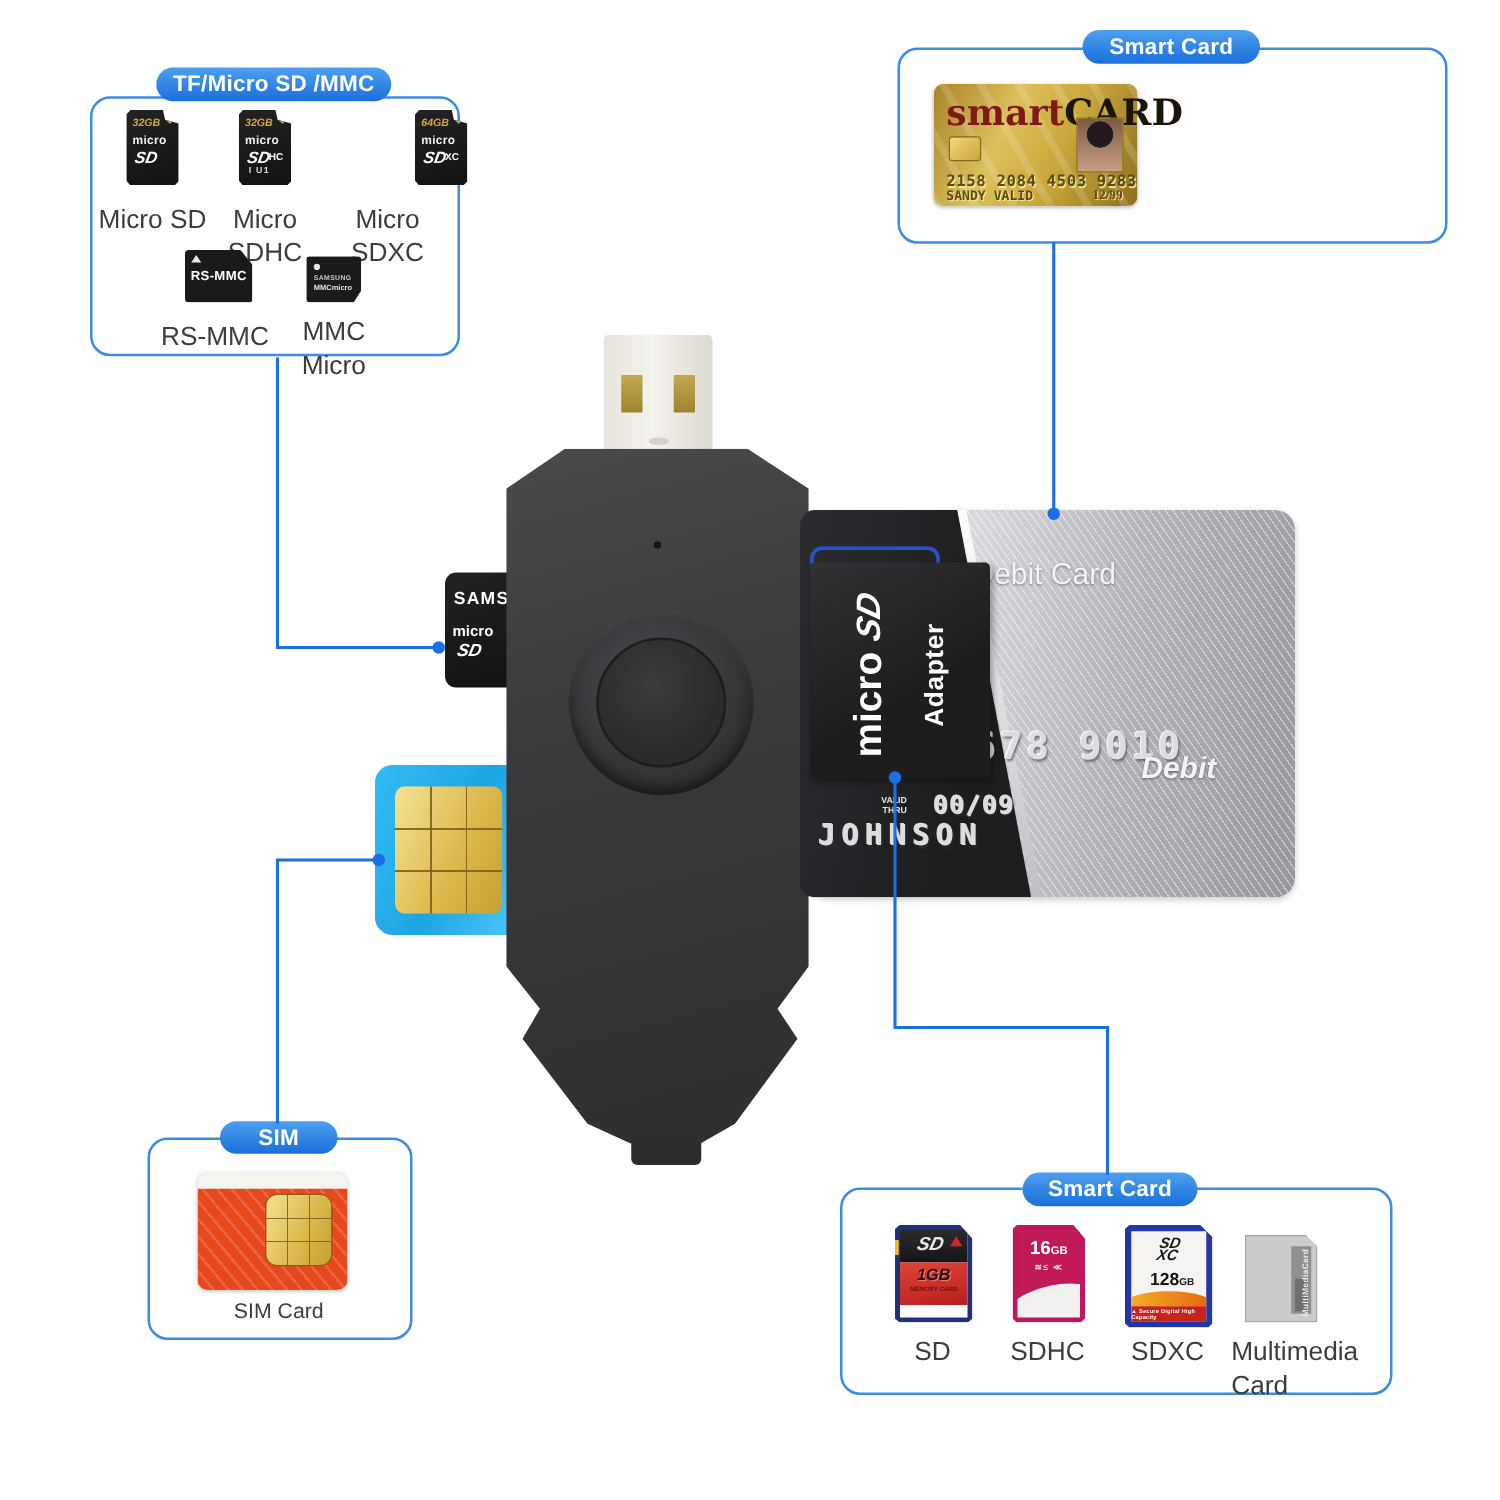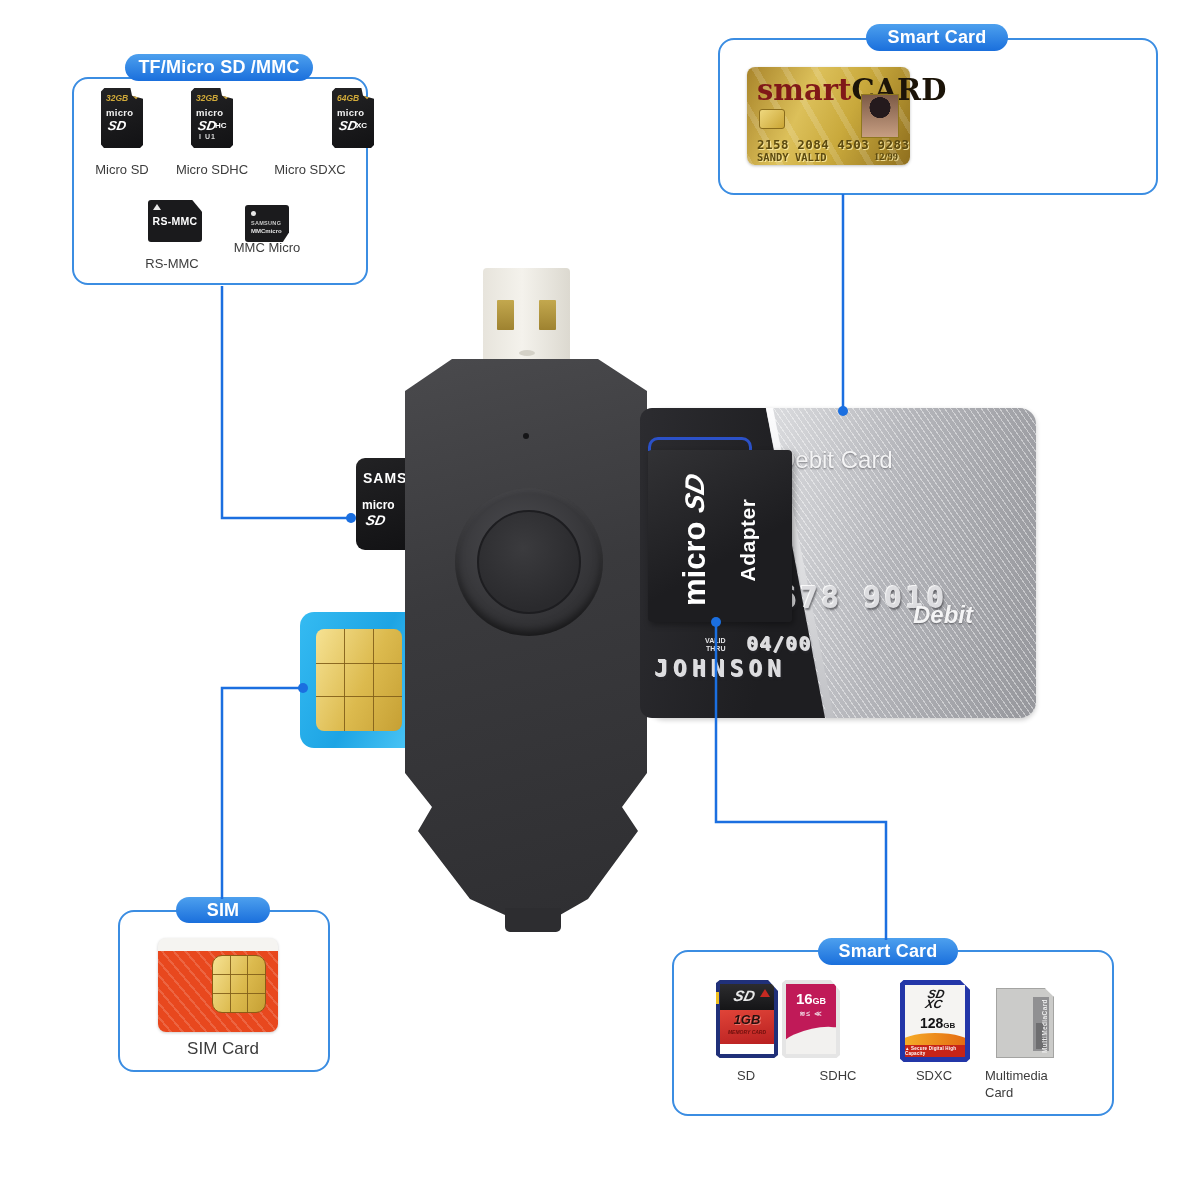--- a/index.html
+++ b/index.html
@@ -5,21 +5,21 @@
   * { margin:0; padding:0; box-sizing:border-box; }
   html,body { background:#fff; font-family:"Liberation Sans", sans-serif; }
   #canvas { position:relative; width:1200px; height:1200px; background:#fff; overflow:hidden; }
   .abs { position:absolute; }
 
   
   .box { position:absolute; border:2px solid #3b8de2; border-radius:16px; background:#fff; }
   .pill { position:absolute; z-index:12; display:flex; align-items:center; justify-content:center;
           background:linear-gradient(180deg,#4da0ee,#1a6fdc); color:#fff; font-weight:bold;
           font-size:18px; border-radius:15px; letter-spacing:.2px; }
-  .cap { position:absolute; color:#3c3c3c; font-size:13px; text-align:center; line-height:1.3; }
+  .cap { position:absolute; color:#3c3c3c; font-size:21px; text-align:center; line-height:1.3; }
 
   
   #lines { position:absolute; left:0; top:0; z-index:60; pointer-events:none; }
 
   
   .usd { position:absolute; width:42px; height:60px; background:linear-gradient(160deg,#232325,#121214);
          clip-path:polygon(0 6%,8% 0,70% 0,74% 13%,100% 18%,100% 95%,93% 100%,7% 100%,0 94%); }
   .usd .gb { position:absolute; top:5px; left:5px; font-size:8.5px; font-weight:bold; font-style:italic; color:#d2ab3a; }
   .usd .mic { position:absolute; top:19px; left:5px; font-size:9.5px; font-weight:bold; color:#f2f2f2; letter-spacing:.3px; }
   .usd .sdg { position:absolute; top:30px; left:7px; font-size:13px; font-weight:bold; font-style:italic; color:#fff; transform:skewX(-10deg); }
@@ -148,21 +148,21 @@
             clip-path:polygon(6% 0,84% 0,100% 14%,100% 96%,94% 100%,6% 100%,0 96%,0 4%); }
   .sdcard .inner { position:absolute; left:4px; right:4px; top:4px; bottom:4px; background:#fff; }
   .sdcard .band { position:absolute; left:0; right:0; top:0; height:26px; background:linear-gradient(180deg,#2c2c2e,#151517); }
   .sdcard .band .logo { position:absolute; left:14px; top:3px; font-size:15px; font-weight:bold; font-style:italic; color:#e8e8e8; transform:skewX(-14deg); }
   .sdcard .band .tri { position:absolute; right:4px; top:5px; width:0; height:0; border-left:5px solid transparent; border-right:5px solid transparent; border-bottom:8px solid #c62a22; }
   .sdcard .mid { position:absolute; left:0; right:0; top:26px; height:34px; background:linear-gradient(170deg,#e04438,#b81f20); }
   .sdcard .gb { position:absolute; left:0; right:0; top:2px; text-align:center; font-size:13px; font-weight:bold; font-style:italic; color:#26100e;
                 text-shadow:1px 1px 0 rgba(255,160,150,.6); }
   .sdcard .sub { position:absolute; left:0; right:0; top:19px; text-align:center; font-size:5px; font-weight:bold; font-style:italic; color:#6d0f0c; }
   .sdcard .lock { position:absolute; left:-2px; top:12px; width:5px; height:12px; background:#f0c020; }
-  .sdhc { position:absolute; left:782px; top:980px; width:58px; height:78px; background:#e5e5e5;
+  .sdhc { position:absolute; left:810px; top:980px; width:58px; height:78px; background:#be185d;
           clip-path:polygon(6% 0,84% 0,100% 14%,100% 96%,94% 100%,6% 100%,0 96%,0 4%); }
   .sdhc .inner { position:absolute; left:4px; right:4px; top:4px; bottom:4px; background:#c01a58; overflow:hidden; }
   .sdhc .gb { position:absolute; left:0; right:0; top:6px; text-align:center; color:#fff; font-weight:bold; font-size:15px; }
   .sdhc .gb small { font-size:9px; }
   .sdhc .icons { position:absolute; left:0; right:0; top:26px; text-align:center; color:#f0d8e2; font-size:7px; font-weight:bold; letter-spacing:1px; }
   .sdhc .swoosh { position:absolute; left:-18px; bottom:-34px; width:100px; height:60px; background:#f2f1ef; border-radius:50%; transform:rotate(-12deg); }
   .sdxc { position:absolute; left:900px; top:980px; width:70px; height:82px; background:#2336a8;
           clip-path:polygon(5% 0,86% 0,100% 12%,100% 96%,95% 100%,5% 100%,0 96%,0 4%); }
   .sdxc .inner { position:absolute; left:5px; right:5px; top:5px; bottom:5px; background:#f5f4f2; overflow:hidden; }
   .sdxc .logo { position:absolute; left:0; right:0; top:4px; text-align:center; color:#18181a; font-weight:bold; font-style:italic;
@@ -228,21 +228,21 @@
   <div class="rsmmc">
     <span class="tri"></span>
     <span class="t">RS-MMC</span>
   </div>
   <div class="mmcmicro">
     <span class="dot"></span>
     <span class="l1">SAMSUNG</span>
     <span class="l2">MMCmicro</span>
   </div>
   <div class="cap" style="left:127px; top:256px; width:90px;">RS-MMC</div>
-  <div class="cap" style="left:217px; top:240px; width:100px;">MMC Micro</div>
+  <div class="cap" style="left:217px; top:252px; width:100px;">MMC Micro</div>
 
   <div class="box" style="left:718px; top:38px; width:440px; height:157px;"></div>
   <div class="pill" style="left:866px; top:24px; width:142px; height:27px;">
     <span>Smart Card</span>
   </div>
 
   <div class="goldcard">
     <div class="brand">
       <span class="b1">smart</span><span class="b2">CARD</span>
     </div>
@@ -281,21 +281,21 @@
   <div class="slotcover"></div>
   <div class="slotedge"></div>
   <div class="bluestripe"></div>
 
   <div class="emboss debit-num abs">5678 9010</div>
   <div class="debit-word abs">Debit</div>
   <div class="valid abs">
     <div>VALID</div>
     <div>THRU</div>
   </div>
-  <div class="emboss valid-date abs">04/00</div>
+  <div class="emboss valid-date abs">00/09</div>
   <div class="emboss holder abs">JOHNSON</div>
 
   <div class="adapter"></div>
   <div class="rot" style="left:610px; top:512px; width:170px; height:56px;">
     <span class="a-micro">micro</span>
     <span class="a-sd">SD</span>
   </div>
   <div class="rot" style="left:663px; top:512px; width:170px; height:56px;">
     <span class="a-label">Adapter</span>
   </div>

